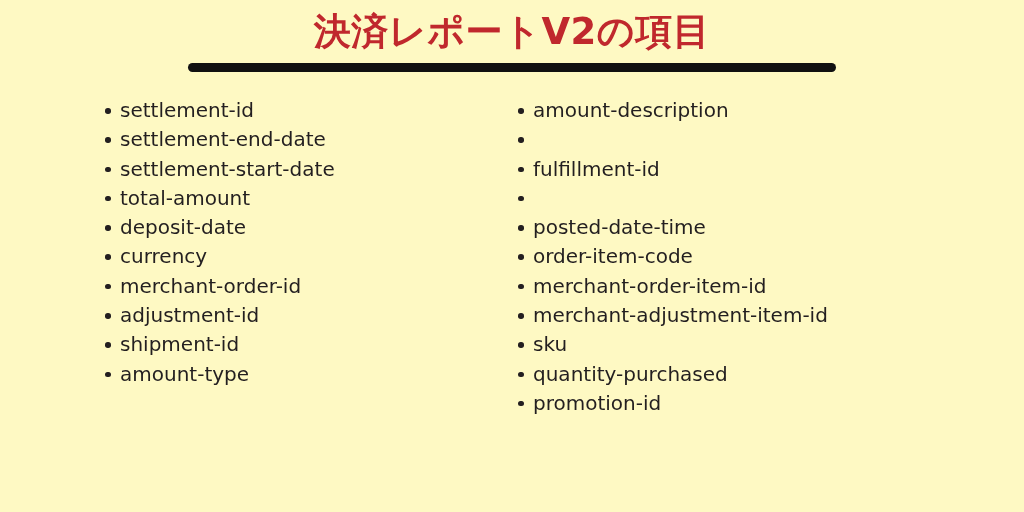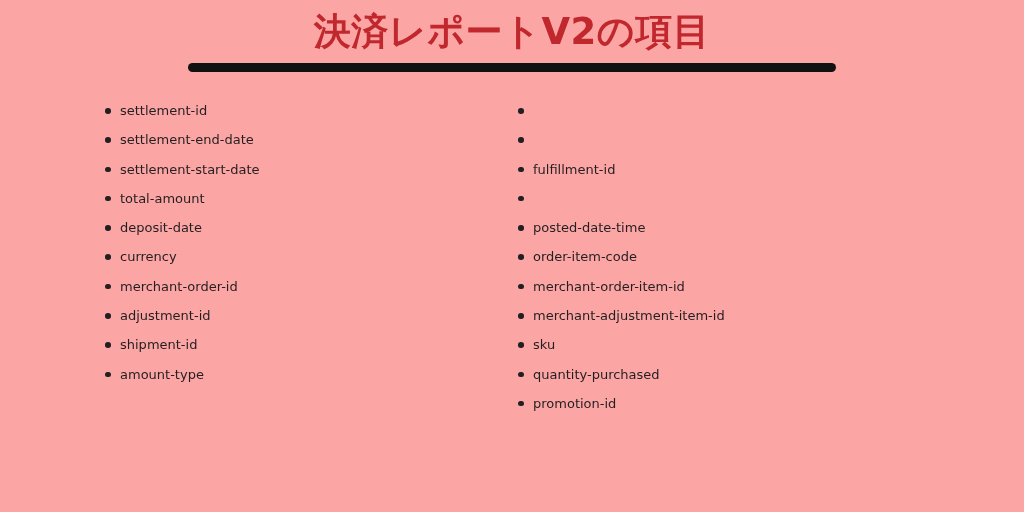--- a/index.html
+++ b/index.html
@@ -10,21 +10,21 @@
     width: 1024px;
     height: 512px;
     background: #ffffff;
     font-family: "DejaVu Sans", "Liberation Sans", sans-serif;
     overflow: hidden;
   }
   .slide {
     position: relative;
     width: 1024px;
     height: 512px;
-    background: #fca5a5;
+    background: #fef9c3;
   }
 
   
   .title-block {
     position: absolute;
     left: 0;
     top: 8px;
     width: 1024px;
     text-align: center;
   }
@@ -65,21 +65,21 @@
   ul.bullets {
     list-style: none;
     margin: 0;
     padding: 0;
   }
   ul.bullets li {
     position: relative;
     padding-left: 16px;
     height: 29.3px;
     line-height: 29.3px;
-    font-size: 13px;
+    font-size: 20px;
     color: #231f20;
     white-space: nowrap;
     font-family: "DejaVu Sans", "Liberation Sans", sans-serif;
   }
   ul.bullets li .bullet-dot {
     position: absolute;
     left: 1px;
     top: 12px;
     width: 5.5px;
     height: 5.5px;
@@ -114,21 +114,21 @@
           <li><span class="bullet-dot"></span><span class="item-label">currency</span></li>
           <li><span class="bullet-dot"></span><span class="item-label">merchant-order-id</span></li>
           <li><span class="bullet-dot"></span><span class="item-label">adjustment-id</span></li>
           <li><span class="bullet-dot"></span><span class="item-label">shipment-id</span></li>
           <li><span class="bullet-dot"></span><span class="item-label">amount-type</span></li>
         </ul>
     </div>
 
     <div class="col col-right">
       <ul class="bullets" id="right-list">
-          <li><span class="bullet-dot"></span></li>
+          <li><span class="bullet-dot"></span><span class="item-label">amount-description</span></li>
           <li><span class="bullet-dot"></span></li>
           <li><span class="bullet-dot"></span><span class="item-label">fulfillment-id</span></li>
           <li><span class="bullet-dot"></span></li>
           <li><span class="bullet-dot"></span><span class="item-label">posted-date-time</span></li>
           <li><span class="bullet-dot"></span><span class="item-label">order-item-code</span></li>
           <li><span class="bullet-dot"></span><span class="item-label">merchant-order-item-id</span></li>
           <li><span class="bullet-dot"></span><span class="item-label">merchant-adjustment-item-id</span></li>
           <li><span class="bullet-dot"></span><span class="item-label">sku</span></li>
           <li><span class="bullet-dot"></span><span class="item-label">quantity-purchased</span></li>
           <li><span class="bullet-dot"></span><span class="item-label">promotion-id</span></li>

